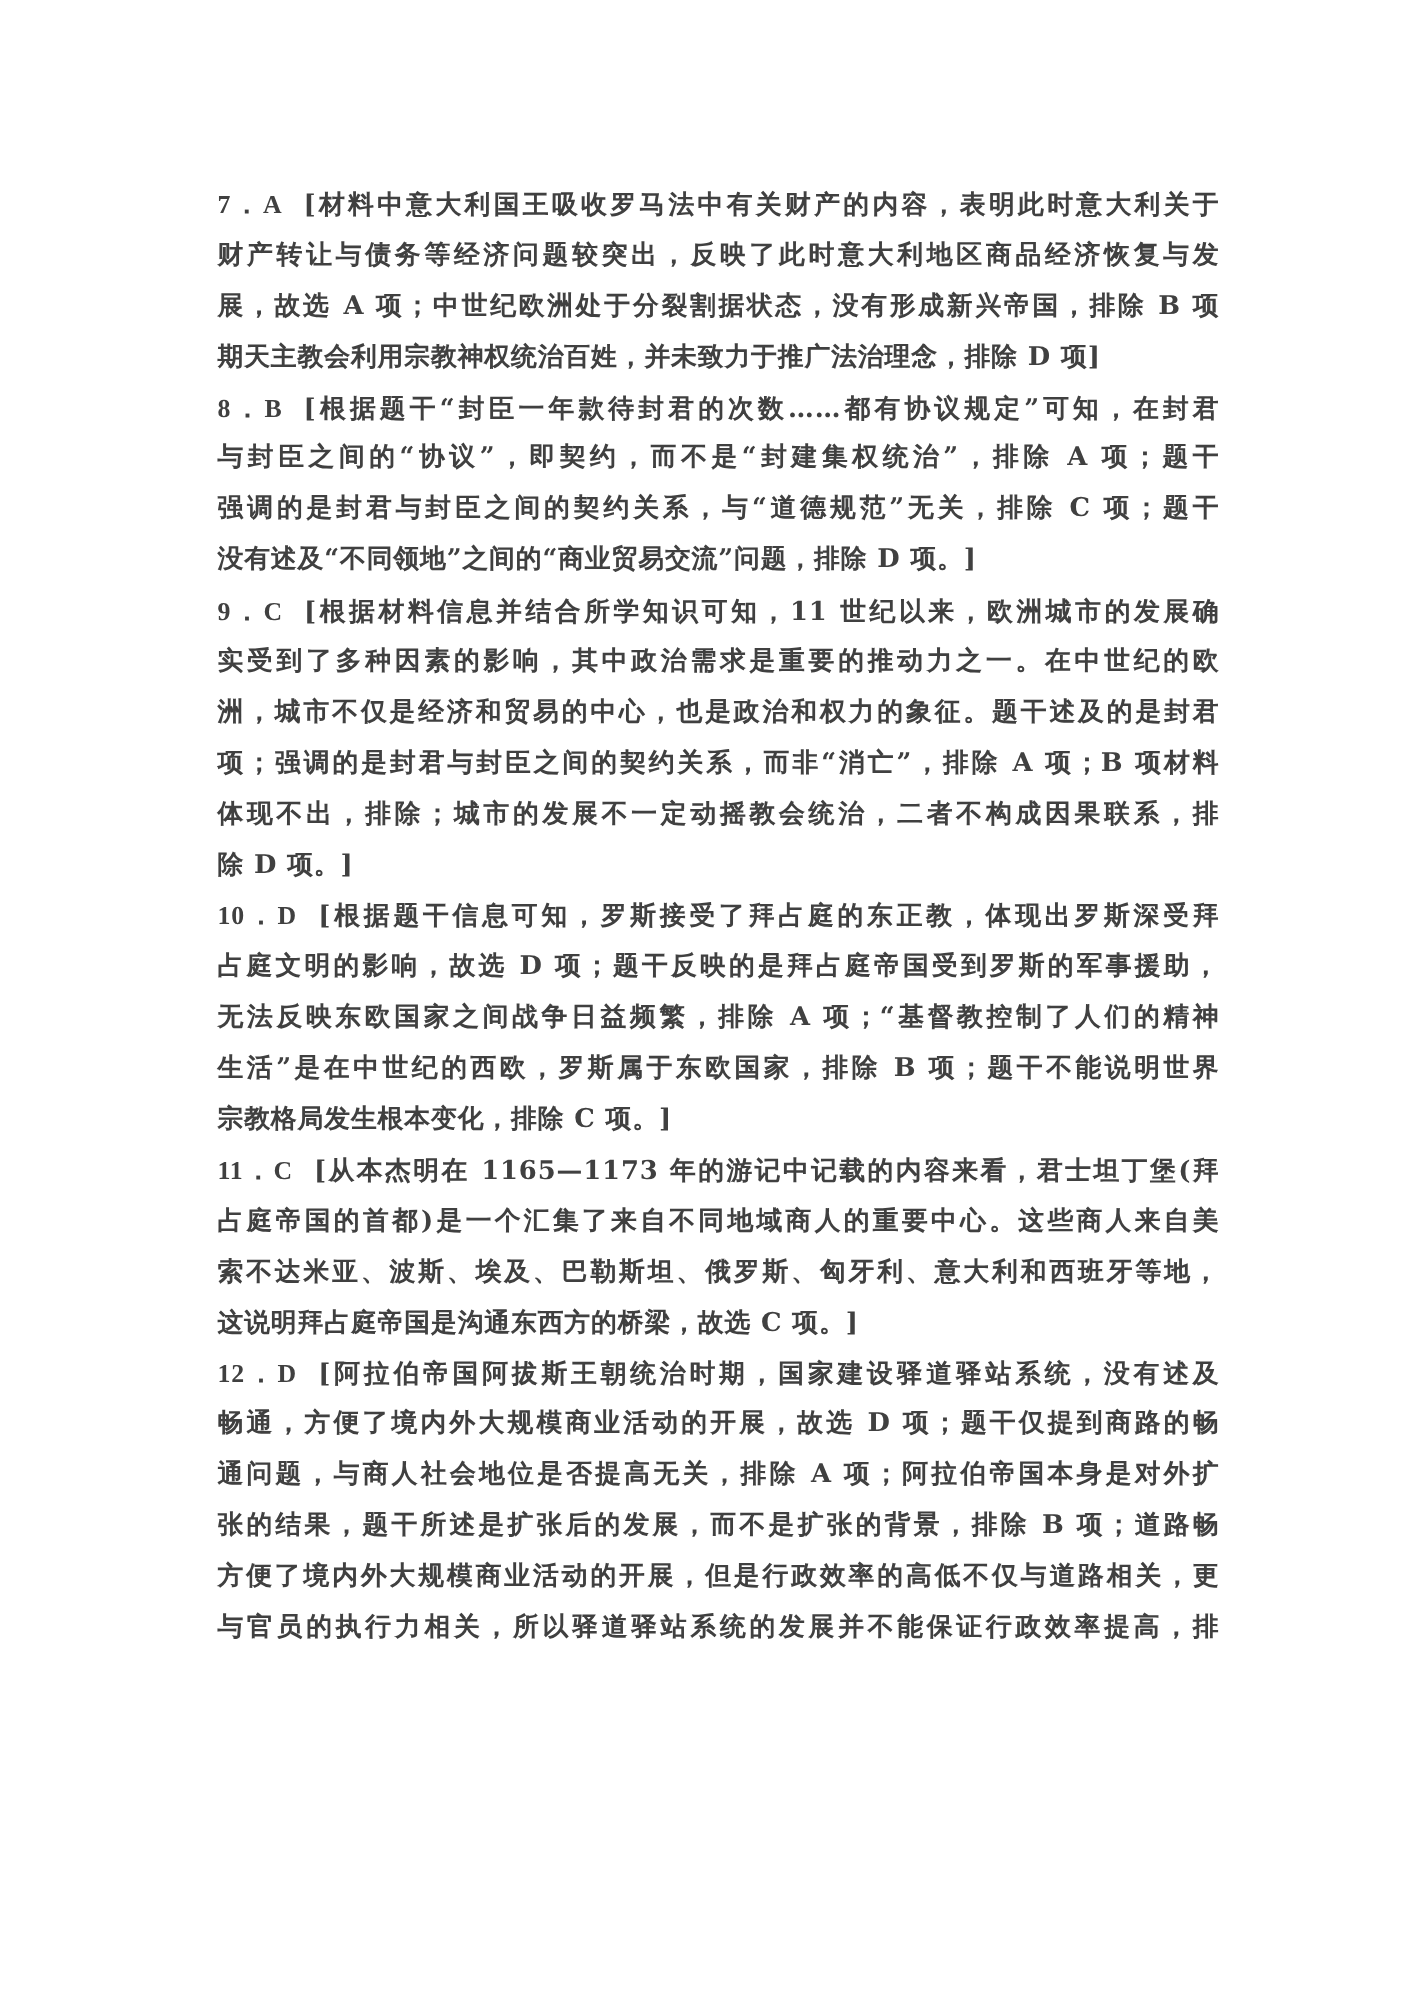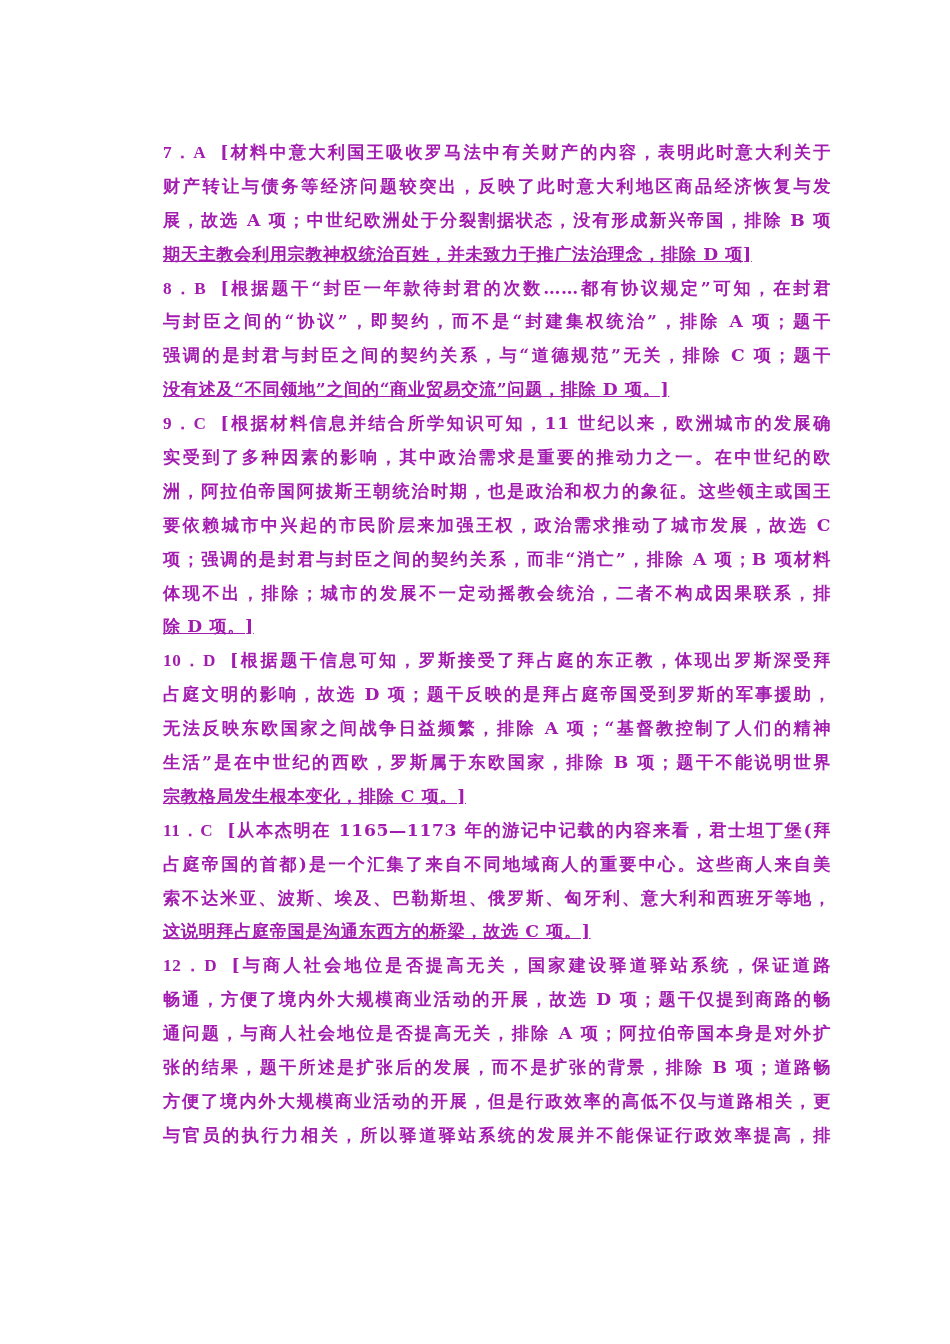--- a/index.html
+++ b/index.html
@@ -9,46 +9,44 @@
     }
     body {
       width: 950px;
       height: 1344px;
       position: relative;
       overflow: hidden;
     }
     .page {
       position: absolute;
       left: 145px;
-      top: 136px;
+      top: 120px;
       width: 668px;
-      color: #a21caf;
+      color: #404040;
       font-family: "DejaVu Serif", "Liberation Serif", serif;
       font-weight: bold;
       font-size: 17.2px;
       line-height: 33.9px;
       letter-spacing: 0.6px;
-      margin-left: 18px;
     }
     .answer {
       margin: 0;
       padding: 0;
       text-align: justify;
       text-align-last: left;
     }
     .line {
       display: block;
       white-space: nowrap;
       text-align: justify;
       text-align-last: justify;
       height: 33.9px;
     }
     .line.last {
       text-align-last: left;
-      text-decoration: underline;
     }
     .qnum {
       font-family: "Liberation Serif", serif;
       font-weight: bold;
     }
     .qopt {
       font-family: "Liberation Serif", serif;
       font-weight: bold;
       margin-right: 14px;
     }
@@ -68,22 +66,21 @@
   <div class="answer">
     <span class="line"><span class="qnum">8．</span><span class="qopt">B</span><span>[根据题干“封臣一年款待封君的次数……都有协议规定”可知，在封君</span></span>
     <span class="line">与封臣之间的“协议”，即契约，而不是“封建集权统治”，排除 A 项；题干</span>
     <span class="line">强调的是封君与封臣之间的契约关系，与“道德规范”无关，排除 C 项；题干</span>
     <span class="line last">没有述及“不同领地”之间的“商业贸易交流”问题，排除 D 项。]</span>
   </div>
 
   <div class="answer">
     <span class="line"><span class="qnum">9．</span><span class="qopt">C</span><span>[根据材料信息并结合所学知识可知，11 世纪以来，欧洲城市的发展确</span></span>
     <span class="line">实受到了多种因素的影响，其中政治需求是重要的推动力之一。在中世纪的欧</span>
-    <span class="line">洲，阿拉伯帝国阿拔斯王朝统治时期，也是政治和权力的象征。这些领主或国王</span>
-    <span class="line">要依赖城市中兴起的市民阶层来加强王权，政治需求推动了城市发展，故选 C</span>
+    <span class="line">洲，城市不仅是经济和贸易的中心，也是政治和权力的象征。题干述及的是封君</span>
     <span class="line">项；强调的是封君与封臣之间的契约关系，而非“消亡”，排除 A 项；B 项材料</span>
     <span class="line">体现不出，排除；城市的发展不一定动摇教会统治，二者不构成因果联系，排</span>
     <span class="line last">除 D 项。]</span>
   </div>
 
   <div class="answer">
     <span class="line"><span class="qnum">10．</span><span class="qopt">D</span><span>[根据题干信息可知，罗斯接受了拜占庭的东正教，体现出罗斯深受拜</span></span>
     <span class="line">占庭文明的影响，故选 D 项；题干反映的是拜占庭帝国受到罗斯的军事援助，</span>
     <span class="line">无法反映东欧国家之间战争日益频繁，排除 A 项；“基督教控制了人们的精神</span>
     <span class="line">生活”是在中世纪的西欧，罗斯属于东欧国家，排除 B 项；题干不能说明世界</span>
@@ -91,21 +88,21 @@
   </div>
 
   <div class="answer">
     <span class="line"><span class="qnum">11．</span><span class="qopt">C</span><span>[从本杰明在 1165—1173 年的游记中记载的内容来看，君士坦丁堡(拜</span></span>
     <span class="line">占庭帝国的首都)是一个汇集了来自不同地域商人的重要中心。这些商人来自美</span>
     <span class="line">索不达米亚、波斯、埃及、巴勒斯坦、俄罗斯、匈牙利、意大利和西班牙等地，</span>
     <span class="line last">这说明拜占庭帝国是沟通东西方的桥梁，故选 C 项。]</span>
   </div>
 
   <div class="answer">
-    <span class="line"><span class="qnum">12．</span><span class="qopt">D</span><span>[与商人社会地位是否提高无关，国家建设驿道驿站系统，保证道路</span></span>
+    <span class="line"><span class="qnum">12．</span><span class="qopt">D</span><span>[阿拉伯帝国阿拔斯王朝统治时期，国家建设驿道驿站系统，没有述及</span></span>
     <span class="line">畅通，方便了境内外大规模商业活动的开展，故选 D 项；题干仅提到商路的畅</span>
     <span class="line">通问题，与商人社会地位是否提高无关，排除 A 项；阿拉伯帝国本身是对外扩</span>
     <span class="line">张的结果，题干所述是扩张后的发展，而不是扩张的背景，排除 B 项；道路畅</span>
     <span class="line">方便了境内外大规模商业活动的开展，但是行政效率的高低不仅与道路相关，更</span>
     <span class="line">与官员的执行力相关，所以驿道驿站系统的发展并不能保证行政效率提高，排</span>
   </div>
 
 </div>
 
 </body></html>

